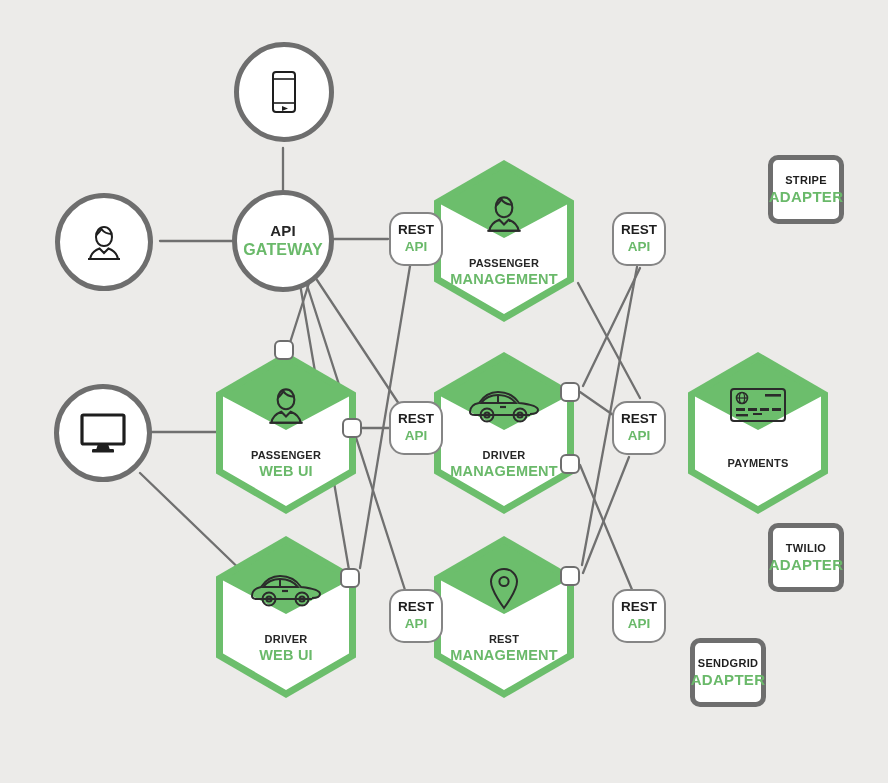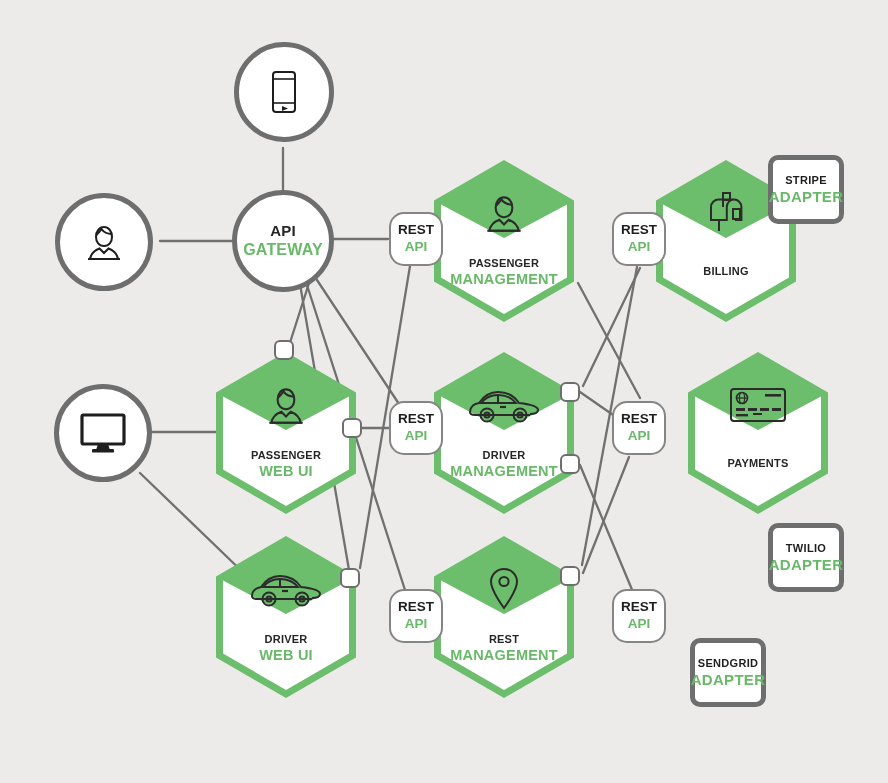--- a/index.html
+++ b/index.html
@@ -177,39 +177,20 @@
         <path d="M9 40c1-6 5.5-9 9.5-10.5L23 34l4.5-4.5C31.5 31 36 34 37 40z" fill="none" stroke="#2B2B2B" stroke-width="2"></path>
         <line x1="7" y1="40" x2="39" y2="40" stroke="#2B2B2B" stroke-width="2"></line>
       </svg>
     </div>
     <div class="labels">
       <div class="l1">PASSENGER</div>
       <div class="l2">MANAGEMENT</div>
     </div>
   </div>
 
-  <div class="hex one-line" style="left:656px;top:160px;">
-    <div class="shell"></div>
-    <div class="inner"></div>
-    <div class="body"></div>
-    <div class="ico">
-      <svg class="glyph" width="46" height="44" viewBox="0 0 46 44">
-        <path d="M8 16c0-4.2 3.4-7.5 7.5-7.5H31c-4 0-7.2 3.3-7.2 7.5v13H8z" fill="none" stroke="#2B2B2B" stroke-width="2"></path>
-        <path d="M31 8.5c4.1 0 7.4 3.3 7.4 7.5v13h-6.6" fill="none" stroke="#2B2B2B" stroke-width="2"></path>
-        <rect x="30" y="18" width="7" height="10" fill="none" stroke="#2B2B2B" stroke-width="2"></rect>
-        <line x1="16" y1="29" x2="16" y2="40" stroke="#2B2B2B" stroke-width="2"></line>
-        <rect x="20" y="2" width="7" height="7" fill="none" stroke="#2B2B2B" stroke-width="2"></rect>
-        <line x1="20" y1="9" x2="20" y2="16" stroke="#2B2B2B" stroke-width="2"></line>
-      </svg>
-    </div>
-    <div class="labels">
-      <div class="l1">BILLING</div>
-      <div class="l2"></div>
-    </div>
-  </div>
 
   <div class="hex" style="left:216px;top:352px;">
     <div class="shell"></div>
     <div class="inner"></div>
     <div class="body"></div>
     <div class="ico">
       <svg class="glyph" width="48" height="48" viewBox="0 0 46 46">
         <path d="M15 18c0-6 3.5-10 8-10s8 4 8 10c0 5-3 9-8 9s-8-4-8-9z" fill="none" stroke="#2B2B2B" stroke-width="2"></path>
         <path d="M15 16c2-1 4-4 5.5-6 2 3 6 5 10.5 5" fill="none" stroke="#2B2B2B" stroke-width="2"></path>
         <path d="M9 40c1-6 5.5-9 9.5-10.5L23 34l4.5-4.5C31.5 31 36 34 37 40z" fill="none" stroke="#2B2B2B" stroke-width="2"></path>

